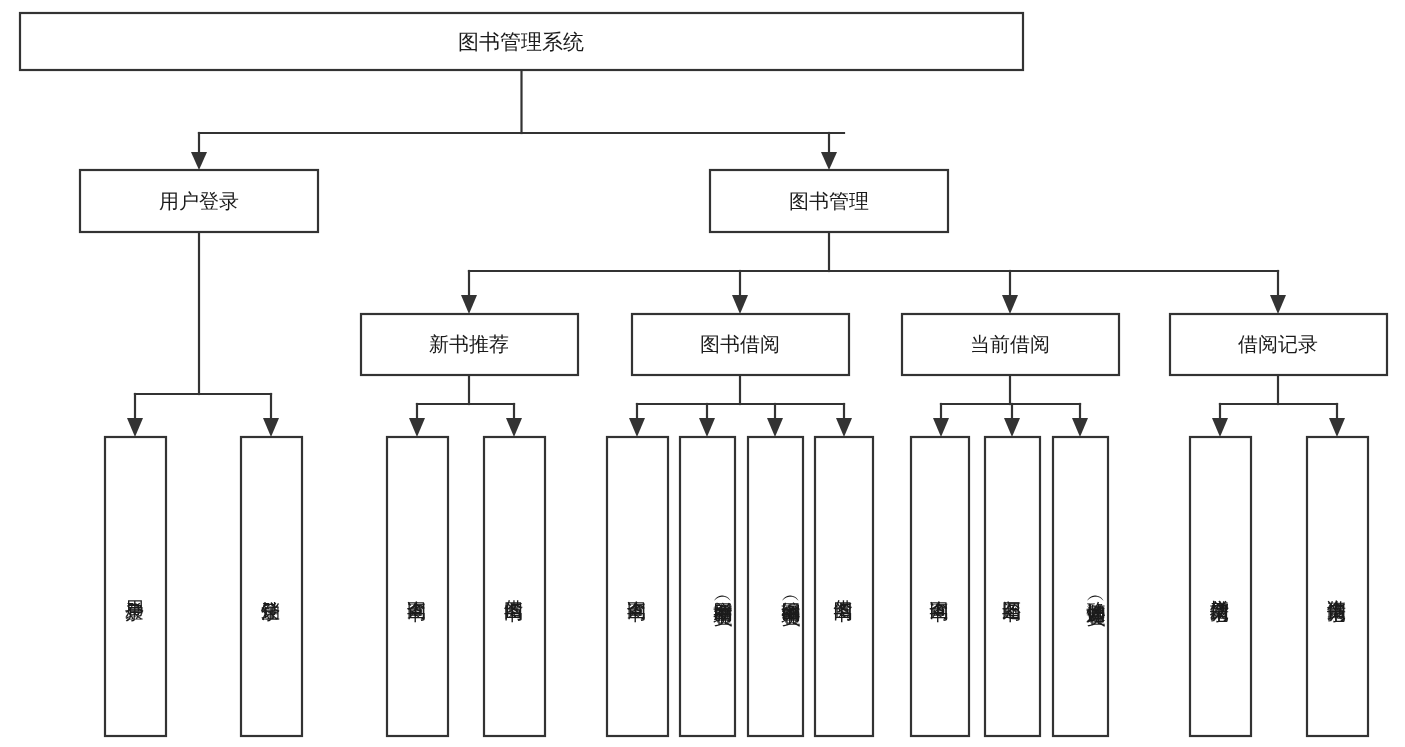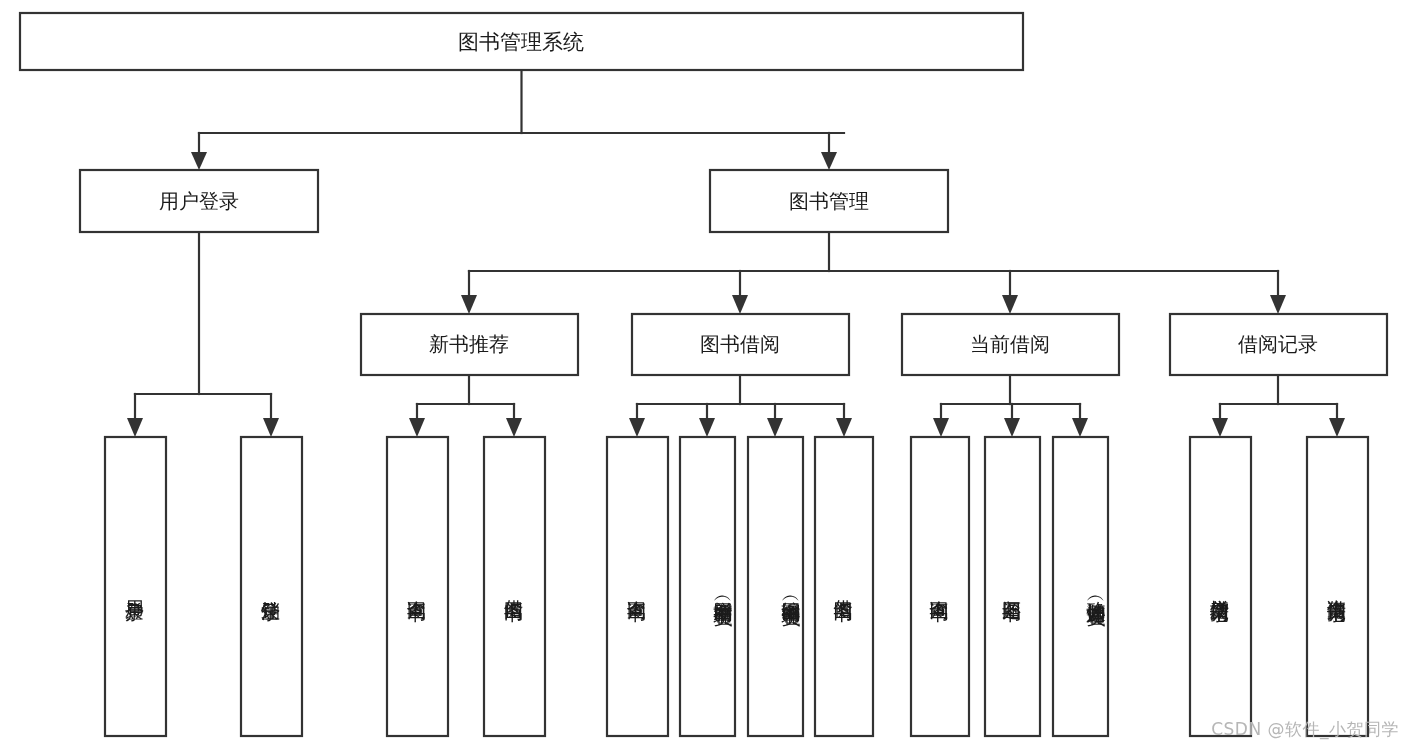--- a/index.html
+++ b/index.html
@@ -208,15 +208,14 @@
   <div class="leaf-label" style="left:607px; top:437px; width:61px;  height:299px;">查询图书</div>
   <div class="leaf-label" style="left:680px; top:437px; width:55px;  height:299px; align-items:flex-start; padding-top:8px; box-sizing:border-box;">新增图书（管理员）</div>
   <div class="leaf-label" style="left:748px; top:437px; width:55px;  height:299px; align-items:flex-start; padding-top:8px; box-sizing:border-box;">编辑图书（管理员）</div>
   <div class="leaf-label" style="left:815px; top:437px; width:58px;  height:299px;">借阅图书</div>
   <div class="leaf-label" style="left:911px; top:437px; width:58px;  height:299px;">查询图书</div>
   <div class="leaf-label" style="left:985px; top:437px; width:55px;  height:299px;">归还图书</div>
   <div class="leaf-label" style="left:1053px; top:437px; width:55px; height:299px; align-items:flex-start; padding-top:8px; box-sizing:border-box;">确认归还（管理员）</div>
   <div class="leaf-label" style="left:1190px; top:437px; width:61px; height:299px;">新增借阅记录</div>
   <div class="leaf-label" style="left:1307px; top:437px; width:61px; height:299px;">查询借阅记录</div>
 
-  <div class="watermark">CSDN @软件_小贺同学</div>
 
 </div>
 
 </body></html>

